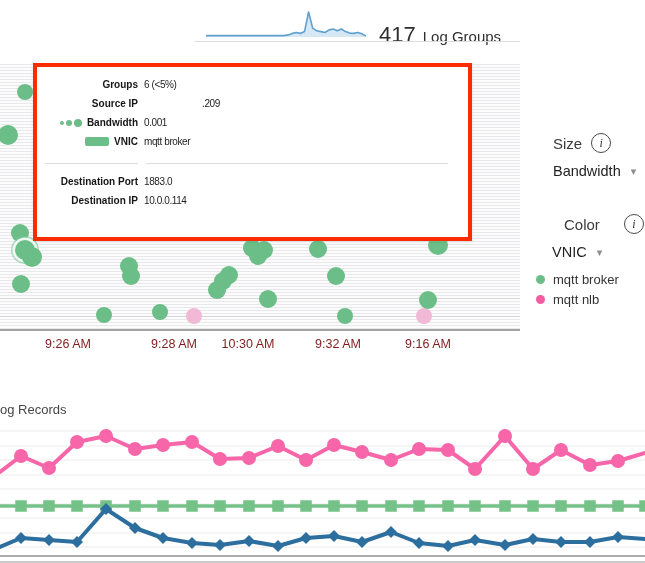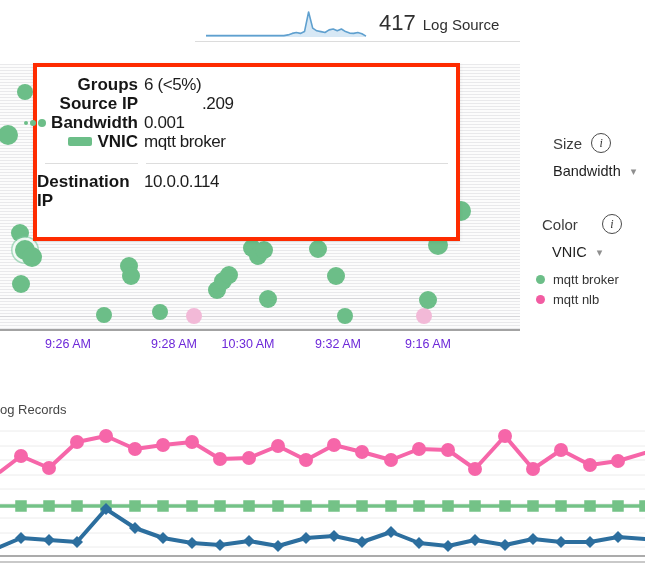--- a/index.html
+++ b/index.html
@@ -3,36 +3,36 @@
 <meta charset="utf-8">
 <style>
   html,body{margin:0;padding:0;}
   body{width:645px;height:563px;position:relative;background:#fff;overflow:hidden;
        font-family:"Liberation Sans",sans-serif;color:#333;}
   .abs{position:absolute;}
 
   
   #sparkline-wrap{left:205px;top:6px;width:162px;height:37px;}
   #header-count{left:379px;top:10px;display:flex;align-items:baseline;gap:7px;color:#2f2f2f;}
-  #header-count .num{font-size:22px;}
+  #header-count .num{font-size:22px;margin-top:12px;}
   #header-count .lbl{font-size:15px;}
   #header-divider{left:195px;top:41px;width:325px;height:1px;background:#dcdcdc;}
 
   
   #scatter-plot{left:0;top:64px;width:520px;height:265px;
     background:repeating-linear-gradient(to bottom,#e9e9eb 0px,#e9e9eb 1px,#fcfcfc 1px,#fcfcfc 3px);
     border-bottom:2px solid #a3a3a3;}
   .major-grid{left:0;width:520px;height:1px;background:#d6d6d9;}
   .dot{position:absolute;border-radius:50%;}
   .dot.ring{box-shadow:0 0 0 2.5px rgba(255,255,255,.85),0 0 0 4px rgba(120,198,155,.6);}
-  .xtick{position:absolute;top:337px;transform:translateX(-50%);font-size:12.5px;color:#6d28d9;}
+  .xtick{position:absolute;top:337px;transform:translateX(-50%);font-size:12.5px;color:#7f1d1d;}
 
   
   #flow-tooltip{left:33px;top:63px;width:415px;height:162px;background:#fff;
-    border:4px solid #FE2B00;font-size:17px;color:#1c1c1c;padding:8px 4px 0 0;
+    border:4px solid #FE2B00;font-size:10px;color:#1c1c1c;padding:8px 16px 0 0;
     box-shadow:0 1px 4px rgba(0,0,0,.08);}
   .tt-row{display:flex;line-height:19px;}
   .tt-lab{width:101px;display:flex;justify-content:flex-end;align-items:center;gap:5px;
     font-weight:bold;color:#161616;flex:none;}
   .tt-val{padding-left:6px;white-space:nowrap;letter-spacing:-0.4px;color:#1d1d1d;}
   .tt-div{display:flex;gap:8px;margin:12px 4px 8px 8px;}
   .tt-div span{height:1px;background:#ddd;display:block;}
   .tt-div .s1{width:93px;} .tt-div .s2{flex:1;}
   .icon-dots{display:inline-flex;align-items:center;gap:2px;}
   .icon-dots i{display:block;border-radius:50%;background:#6CBE88;}
@@ -43,42 +43,42 @@
   .redact{display:inline-block;width:58px;}
 
   
   .ctl-row{display:flex;align-items:center;gap:9px;font-size:15px;color:#3c3c3c;}
   .info-i{width:18px;height:18px;border:1px solid #4a4a4a;border-radius:50%;flex:none;
     display:flex;align-items:center;justify-content:center;
     font:italic 12px "Liberation Serif",serif;color:#333;}
   .sel-row{display:flex;align-items:center;gap:10px;font-size:14.5px;color:#1e1e1e;cursor:pointer;}
   .caret{font-size:11px;color:#8f8f8f;}
   #size-row{left:553px;top:133px;} #size-sel{left:553px;top:163px;}
-  #color-row{left:542px;top:214px;gap:24px;} #color-sel{left:552px;top:244px;}
+  #color-row{left:564px;top:214px;gap:24px;} #color-sel{left:552px;top:244px;}
   #legend{left:536px;top:272px;display:flex;flex-direction:column;gap:5px;}
   .leg-item{display:flex;align-items:center;gap:8px;font-size:13px;color:#333;}
   .leg-dot{width:9px;height:9px;border-radius:50%;flex:none;}
 
   
   #bottom-title{left:0;top:402px;font-size:13px;color:#464646;}
   #ts-wrap{left:0;top:420px;width:645px;height:140px;}
   #bottom-edge{left:0;top:561px;width:645px;height:2px;background:#c9c9c9;}
 </style>
 </head>
 <body>
 
 <div class="abs" id="sparkline-wrap">
   <svg id="spark-svg" width="162" height="37">
       <path d="M1,31 L1.0,29.6 L5.1,29.6 L9.2,29.6 L13.3,29.6 L17.4,29.6 L21.5,29.6 L25.6,29.6 L29.7,29.6 L33.8,29.6 L37.9,29.6 L42.0,29.6 L46.1,29.6 L50.2,29.6 L54.3,29.6 L58.4,29.6 L62.5,29.6 L66.6,29.6 L70.7,29.6 L74.8,29.6 L78.9,29.6 L83.1,28.9 L87.2,27.4 L91.3,26.5 L95.4,27.4 L99.5,25.6 L103.6,6.0 L107.7,22.1 L111.8,24.8 L115.9,25.6 L120.0,26.5 L124.1,23.9 L128.2,23.0 L132.3,24.8 L136.4,23.0 L140.5,25.6 L144.6,27.1 L148.7,27.4 L152.8,26.5 L156.9,27.8 L161.0,30.1 L161,31 Z" fill="#D7E8F5" stroke="none"></path>
       <polyline points="1.0,29.6 5.1,29.6 9.2,29.6 13.3,29.6 17.4,29.6 21.5,29.6 25.6,29.6 29.7,29.6 33.8,29.6 37.9,29.6 42.0,29.6 46.1,29.6 50.2,29.6 54.3,29.6 58.4,29.6 62.5,29.6 66.6,29.6 70.7,29.6 74.8,29.6 78.9,29.6 83.1,28.9 87.2,27.4 91.3,26.5 95.4,27.4 99.5,25.6 103.6,6.0 107.7,22.1 111.8,24.8 115.9,25.6 120.0,26.5 124.1,23.9 128.2,23.0 132.3,24.8 136.4,23.0 140.5,25.6 144.6,27.1 148.7,27.4 152.8,26.5 156.9,27.8 161.0,30.1" fill="none" stroke="#5FA0CF" stroke-width="1.6" stroke-linejoin="round"></polyline>
     </svg>
 </div>
 <div class="abs" id="header-count">
   <span class="num">417</span>
-  <span class="lbl">Log Source</span>
+  <span class="lbl">Log Groups</span>
 </div>
 <div class="abs" id="header-divider"></div>
 
 <div class="abs" id="scatter-plot">
   <div id="scatter-grid">
       <div class="abs major-grid" style="top: 234px;"></div>
       <div class="abs major-grid" style="top: 252px;"></div>
     </div>
   <div id="scatter-points">
       <span class="dot" style="left: 17px; top: 20px; width: 16px; height: 16px; background: rgb(108, 190, 136);"></span>
@@ -146,20 +146,26 @@
       <div class="tt-row">
         <div class="tt-lab">
           <span class="icon-swatch"></span>
           <span>VNIC</span>
         </div>
         <div class="tt-val">mqtt broker</div>
       </div>
       <div class="tt-div">
         <span class="s1"></span>
         <span class="s2"></span>
+      </div>
+      <div class="tt-row">
+        <div class="tt-lab">
+          <span>Destination Port</span>
+        </div>
+        <div class="tt-val">1883.0</div>
       </div>
       <div class="tt-row">
         <div class="tt-lab">
           <span>Destination IP</span>
         </div>
         <div class="tt-val">10.0.0.114</div>
       </div>
     </div>
 </div>
 

